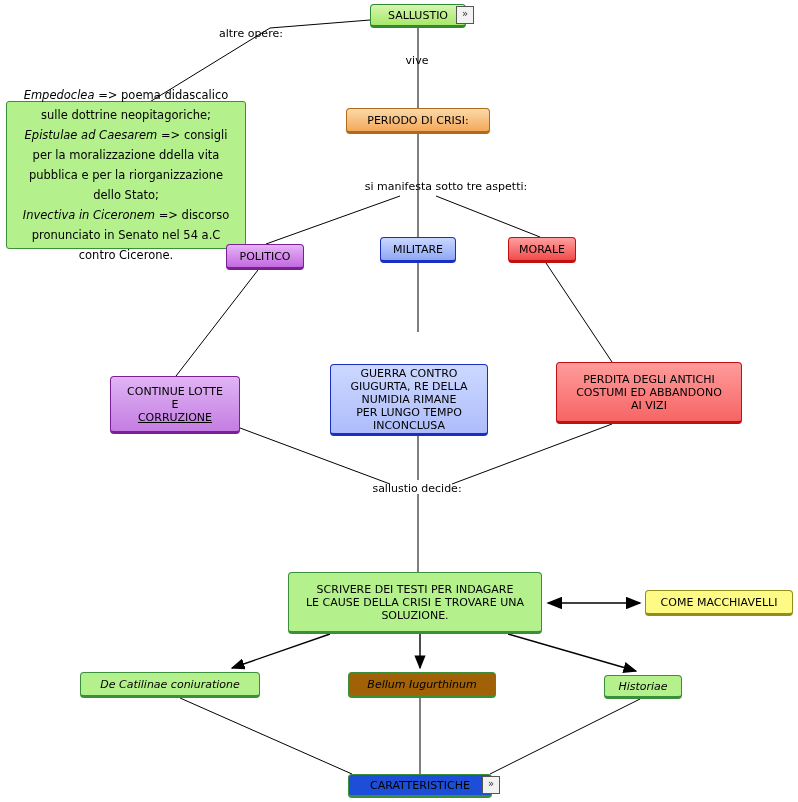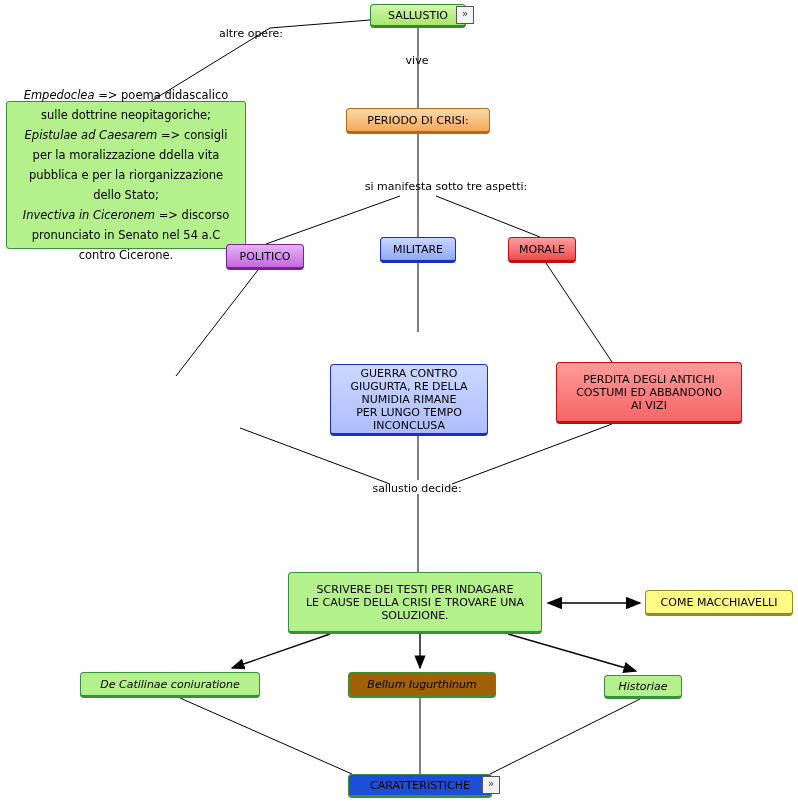--- a/index.html
+++ b/index.html
@@ -258,20 +258,25 @@
   </div>
 
   <div class="node n-militare">
     <span class="txt">MILITARE</span>
   </div>
 
   <div class="node n-morale">
     <span class="txt">MORALE</span>
   </div>
 
+  <div class="node n-lotte">
+    <span class="txt"><span>CONTINUE LOTTE</span>
+<span>E</span>
+<span class="underline">CORRUZIONE</span></span>
+  </div>
 
   <div class="node n-guerra">
     <span class="txt">GUERRA CONTRO
 GIUGURTA, RE DELLA
 NUMIDIA RIMANE
 PER LUNGO TEMPO
 INCONCLUSA</span>
   </div>
 
   <div class="node n-perdita">

